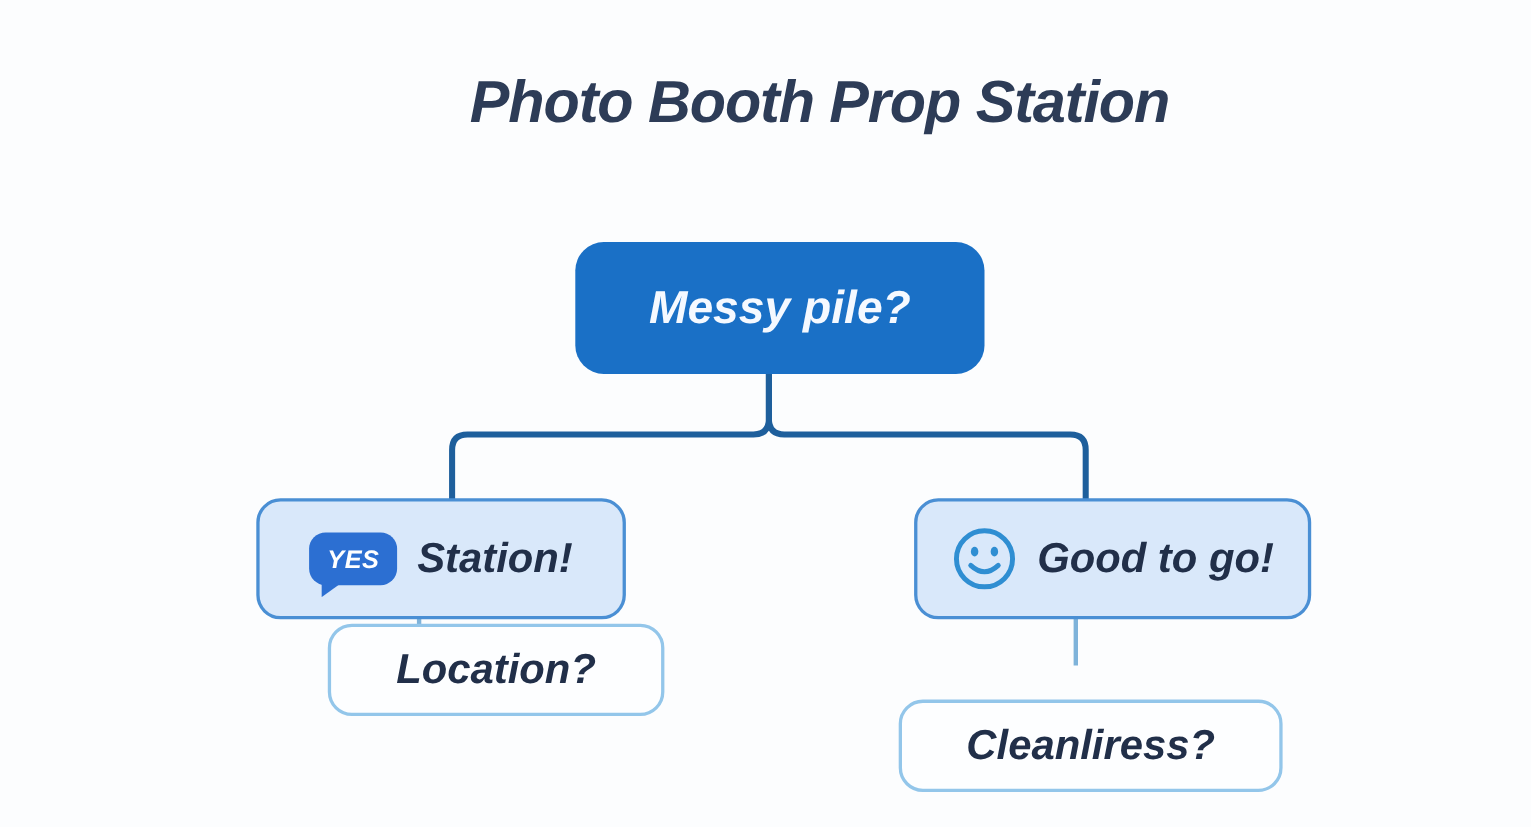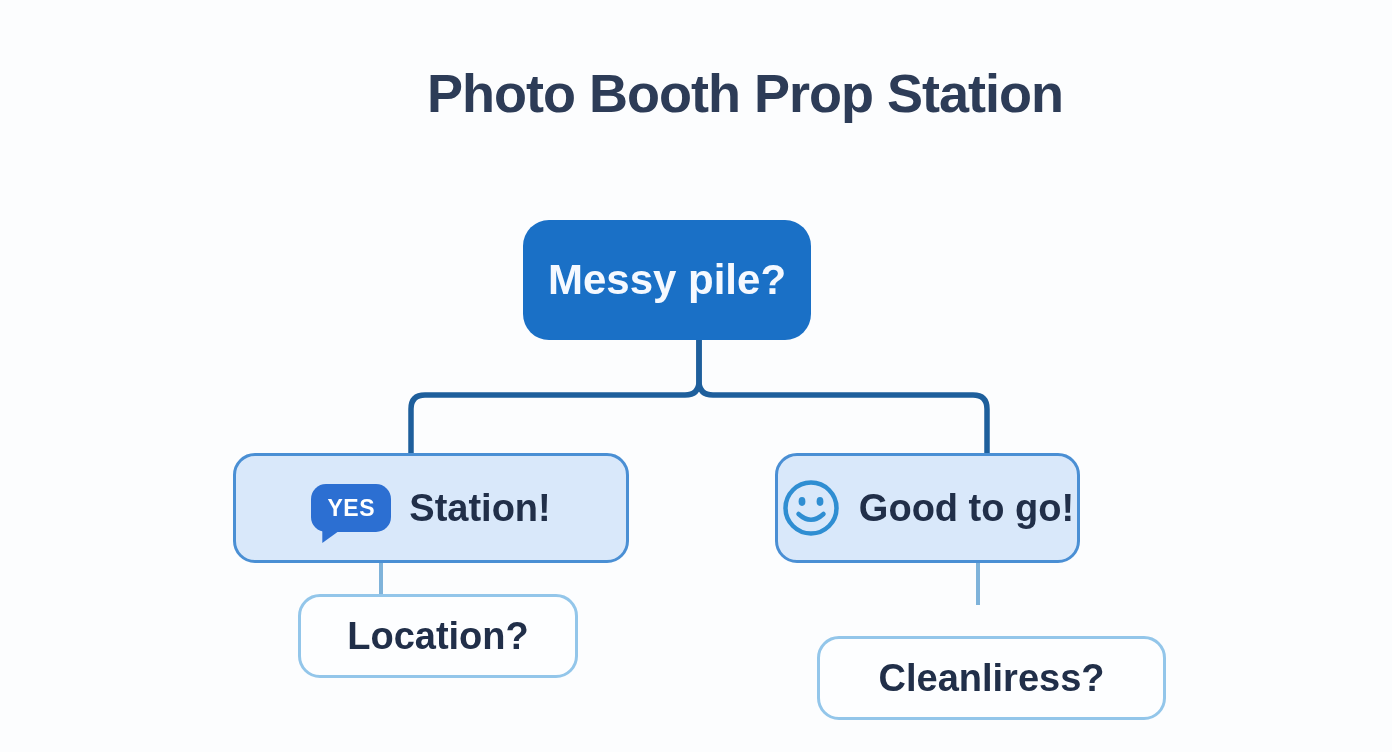--- a/index.html
+++ b/index.html
@@ -6,51 +6,51 @@
     --background:#fcfdfe; --title-text:#2d3c57; --node-label-text:#212f49;
     --root-fill:#1a70c6; --root-text:#f5f9ff;
     --connector-dark:#1e5f9c; --connector-light:#7fb3da;
     --branch-fill:#d9e8fa; --branch-border:#4a8fd4;
     --leaf-fill:#fdfeff; --leaf-border:#93c6ea;
     --badge-fill:#2c6fd2; --badge-text:#ffffff; --smiley-stroke:#2f8ed2;
   }
   *{box-sizing:border-box;margin:0;padding:0;}
   html,body{width:1392px;height:752px;overflow:hidden;}
   body{background:var(--background);font-family:"Liberation Sans","DejaVu Sans",sans-serif;}
-  .canvas{position:relative;width:1392px;height:752px;}
+  .canvas{position:relative;width:1392px;height:752px;font-style:italic;}
 
   .page-title{
     position:absolute;top:62px;left:0;right:0;margin-left:98px;
     text-align:center;font-size:54px;font-weight:700;letter-spacing:-1px;
     color:var(--title-text);
   }
 
   .connectors{position:absolute;left:0;top:0;width:1392px;height:752px;pointer-events:none;}
   .connectors .dark{stroke:var(--connector-dark);stroke-width:5.5;fill:none;}
   .connectors .light{stroke:var(--connector-light);stroke-width:4;fill:none;}
 
   .node{
     position:absolute;display:flex;align-items:center;justify-content:center;
     gap:18px;font-weight:700;color:var(--node-label-text);
   }
   .node-root{
-    left:523px;top:220px;width:288px;height:120px;border-radius:26px;
+    left:523px;top:220px;width:372px;height:120px;border-radius:26px;
     background:var(--root-fill);color:var(--root-text);font-size:42px;
   }
   .node-branch{
     height:110px;top:453px;border-radius:22px;font-size:38px;
     background:var(--branch-fill);border:3px solid var(--branch-border);
   }
-  .node-branch-yes{left:233px;width:396px;}
-  .node-branch-no{left:775px;width:305px;}
+  .node-branch-yes{left:233px;width:336px;}
+  .node-branch-no{left:831px;width:361px;}
   .node-leaf{
     height:84px;border-radius:22px;font-size:38px;
     background:var(--leaf-fill);border:3px solid var(--leaf-border);
   }
-  .node-leaf-left{left:298px;top:594px;width:280px;}
+  .node-leaf-left{left:298px;top:567px;width:306px;}
   .node-leaf-right{left:817px;top:604px;width:349px;margin-top:32px;}
 
   .yes-badge{
     position:relative;flex:0 0 auto;width:80px;height:48px;border-radius:15px;
     background:var(--badge-fill);color:var(--badge-text);
     display:flex;align-items:center;justify-content:center;
     font-size:23px;font-weight:700;letter-spacing:0.5px;
   }
   .yes-badge::after{
     content:"";position:absolute;left:11px;bottom:-11px;width:18px;height:13px;

